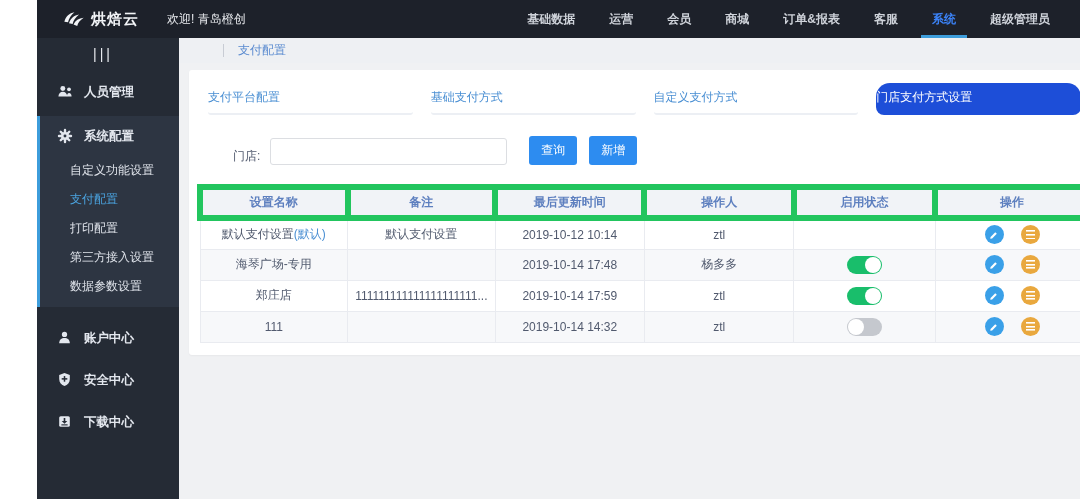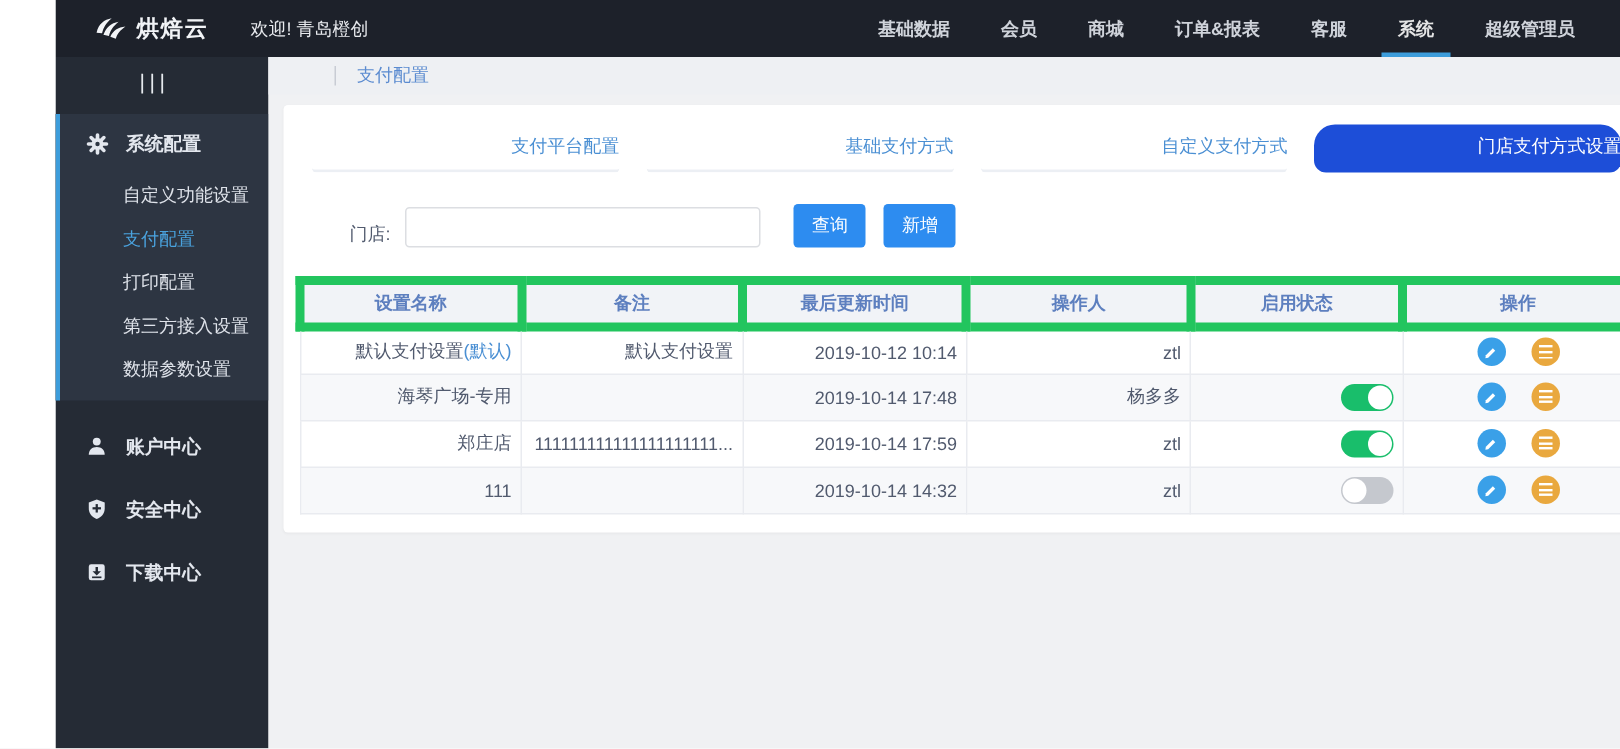--- a/index.html
+++ b/index.html
@@ -10,67 +10,67 @@
   
   .topbar { position:absolute; top:0; left:0; width:1080px; height:38px; background:#1d212a;
             display:flex; align-items:center; z-index:5; }
   .logo-wrap { display:flex; align-items:center; padding-left:26px; width:116px; flex:none; }
   .logo-icon { width:22px; height:22px; margin-right:6px; flex:none; }
   .logo-text { color:#f2f4f7; font-size:15px; font-weight:bold; letter-spacing:1px; white-space:nowrap; }
   .welcome { color:#e8eaee; font-weight:normal; margin-left:14px; white-space:nowrap; }
   .topnav { margin-left:auto; display:flex; align-items:flex-end; height:38px; }
   .topnav-item { position:relative; line-height:38px; padding:0 17px; color:#cfd3da; font-weight:bold;
                  cursor:pointer; white-space:nowrap; }
-  .topnav-item.active { color:#e5e5e5; }
+  .topnav-item.active { color:#3b82f6; }
   .topnav-item.active::after { content:""; position:absolute; left:6px; right:6px; bottom:0; height:3px; background:#3d9ddb; }
   .power-btn { width:50px; display:flex; align-items:center; justify-content:center; cursor:pointer; }
 
   
   .sidebar { position:absolute; top:38px; left:0; bottom:0; width:142px; background:#252b35; color:#e3e7ee; }
   .collapse-toggle { padding:8px 0 10px 56px; color:#e6e9ee; font-size:14px; letter-spacing:3px; cursor:pointer; }
   .side-item { height:40px; display:flex; align-items:center; padding-left:20px; gap:11px;
                font-weight:bold; font-size:12.5px; cursor:pointer; }
   .side-item .sicon { width:16px; height:16px; flex:none; display:inline-flex; }
   .side-group { background:#2d3542; border-left:3px solid #3d9ddb; margin-top:4px; padding-bottom:6px; }
   .side-group .side-item { padding-left:17px; }
-  .side-sub { height:29px; line-height:29px; padding-left:42px; color:#dfe3ea; cursor:pointer; white-space:nowrap; }
+  .side-sub { height:29px; line-height:29px; padding-left:30px; color:#dfe3ea; cursor:pointer; white-space:nowrap; }
   .side-sub.active { color:#4aa3df; }
   .side-bottom { margin-top:10px; }
   .side-bottom .side-item { height:42px; }
 
   
   .main { position:absolute; top:38px; left:142px; right:0; bottom:0; background:#f0f1f3; }
   .breadcrumb-bar { height:25px; background:#eef0f3; display:flex; align-items:center; }
   .crumb-divider { width:1px; height:13px; background:#c8ccd4; margin:0 14px 0 44px; }
   .breadcrumb-link { color:#5b8bd0; cursor:pointer; }
   .edge-strip { position:absolute; top:0; right:0; bottom:0; width:7px; background:#fafbfc; border-left:1px solid #e3e6ea; }
 
   .content { padding:7px 17px 0 10px; }
   .panel { background:#ffffff; border-radius:3px; padding:13px 8px 12px; min-height:272px;
            box-shadow:0 1px 2px rgba(0,0,0,0.04); }
 
   
   .tabs { display:flex; margin:0 2px 21px; }
-  .tab { flex:1; text-align:right; padding:6px 0 7px; margin:0 9px; color:#4a8fd3; cursor:pointer;
+  .tab { flex:1; text-align:left; padding:6px 0 7px; margin:0 9px; color:#4a8fd3; cursor:pointer;
          border-bottom:2px solid #eceff4; border-radius:3px; white-space:nowrap; }
   .tab.active { background:#1d4ed8; color:#ffffff; border-bottom:none; border-radius:14px 14px 8px 8px; }
 
   
   .filter-row { display:flex; align-items:flex-end; margin:0 0 19px 36px; }
   .filter-label { color:#515a6e; margin-right:10px; }
   .store-input { width:237px; height:27px; border:1px solid #dcdee2; border-radius:3px; padding:0 8px;
                  font-size:12px; color:#515a6e; outline:none; background:#fff; }
   .btn { margin-left:12px; background:#2d8cf0; color:#fff; border:none; border-radius:3px;
          padding:6px 12px; font-size:12px; cursor:pointer; white-space:nowrap; }
   .btn-search { margin-left:22px; }
 
   
   table { width:100%; border-collapse:collapse; table-layout:fixed; color:#515a6e; }
   th { background:#f1f3f7; color:#5d7fbf; font-weight:bold; height:31px; border:6px solid #22c55e; font-size:12px; }
-  td { height:31px; text-align:right; border:1px solid #e9ebf0; font-size:12px; overflow:hidden;
+  td { height:31px; text-align:center; border:1px solid #e9ebf0; font-size:12px; overflow:hidden;
        text-overflow:ellipsis; white-space:nowrap; padding:0 6px; }
   tbody tr:nth-child(even) { background:#f7f8fa; }
   .name-suffix { color:#4a8fd3; }
 
   
   .toggle { display:inline-block; width:35px; height:18px; border-radius:9px; position:relative;
             vertical-align:middle; cursor:pointer; }
   .toggle[data-state="on"] { background:#19be6b; }
   .toggle[data-state="off"] { background:#c5c8ce; }
   .toggle .knob { position:absolute; top:1px; width:16px; height:16px; border-radius:50%; background:#fff; }
@@ -98,39 +98,51 @@
       <svg class="logo-icon" viewBox="0 0 24 24">
         <path d="M1.5 15 C3 8.5 7 5.5 12.5 4.5 C8.5 8 6.5 11 5.5 15.5 Z" fill="#f2f4f7"></path>
         <path d="M6.5 16.5 C8.5 11 12 8 17.5 7 C13.5 10.5 11.5 13 10.5 17.5 Z" fill="#f2f4f7"></path>
         <path d="M11.5 18 C13.5 13.5 17 11 22.5 10.5 C18.5 13.5 16.5 15.5 15.5 19.5 Z" fill="#f2f4f7"></path>
       </svg>
       <span class="logo-text">烘焙云</span>
     </div>
     <span class="welcome">欢迎! 青岛橙创</span>
     <div class="topnav">
       <span class="topnav-item">基础数据</span>
+      <span class="topnav-item">运营</span>
       <span class="topnav-item">会员</span>
       <span class="topnav-item">商城</span>
       <span class="topnav-item">订单&amp;报表</span>
       <span class="topnav-item">客服</span>
       <span class="topnav-item active">系统</span>
       <span class="topnav-item">超级管理员</span>
     </div>
     <div class="power-btn">
       <svg width="17" height="17" viewBox="0 0 24 24">
         <circle cx="12" cy="13" r="8" fill="none" stroke="#eef0f4" stroke-width="2.4"></circle>
         <rect x="9.8" y="3.5" width="4.4" height="5" fill="#1d212a"></rect>
         <line x1="12" y1="3" x2="12" y2="12" stroke="#eef0f4" stroke-width="2.4"></line>
       </svg>
     </div>
   </div>
 
   <div class="sidebar">
     <div class="collapse-toggle">|||</div>
 
+    <div class="side-item">
+      <span class="sicon">
+        <svg viewBox="0 0 22 20" width="16" height="15">
+          <circle cx="8" cy="6" r="3.4" fill="#e3e7ee"></circle>
+          <path d="M2 17c0-4.4 2.7-6.6 6-6.6s6 2.2 6 6.6z" fill="#e3e7ee"></path>
+          <circle cx="16.5" cy="7" r="2.6" fill="#e3e7ee"></circle>
+          <path d="M13.5 17c.3-3.6 1.6-5 3-5 2.2 0 3.5 1.7 3.5 5z" fill="#e3e7ee"></path>
+        </svg>
+      </span>
+      <span>人员管理</span>
+    </div>
 
     <div class="side-group">
       <div class="side-item">
         <span class="sicon">
           <svg viewBox="0 0 24 24" width="16" height="16">
             <g stroke="#e3e7ee" stroke-width="3.6" stroke-linecap="round">
               <line x1="12" y1="3" x2="12" y2="21"></line>
               <line x1="3" y1="12" x2="21" y2="12"></line>
               <line x1="5.6" y1="5.6" x2="18.4" y2="18.4"></line>
               <line x1="18.4" y1="5.6" x2="5.6" y2="18.4"></line>

